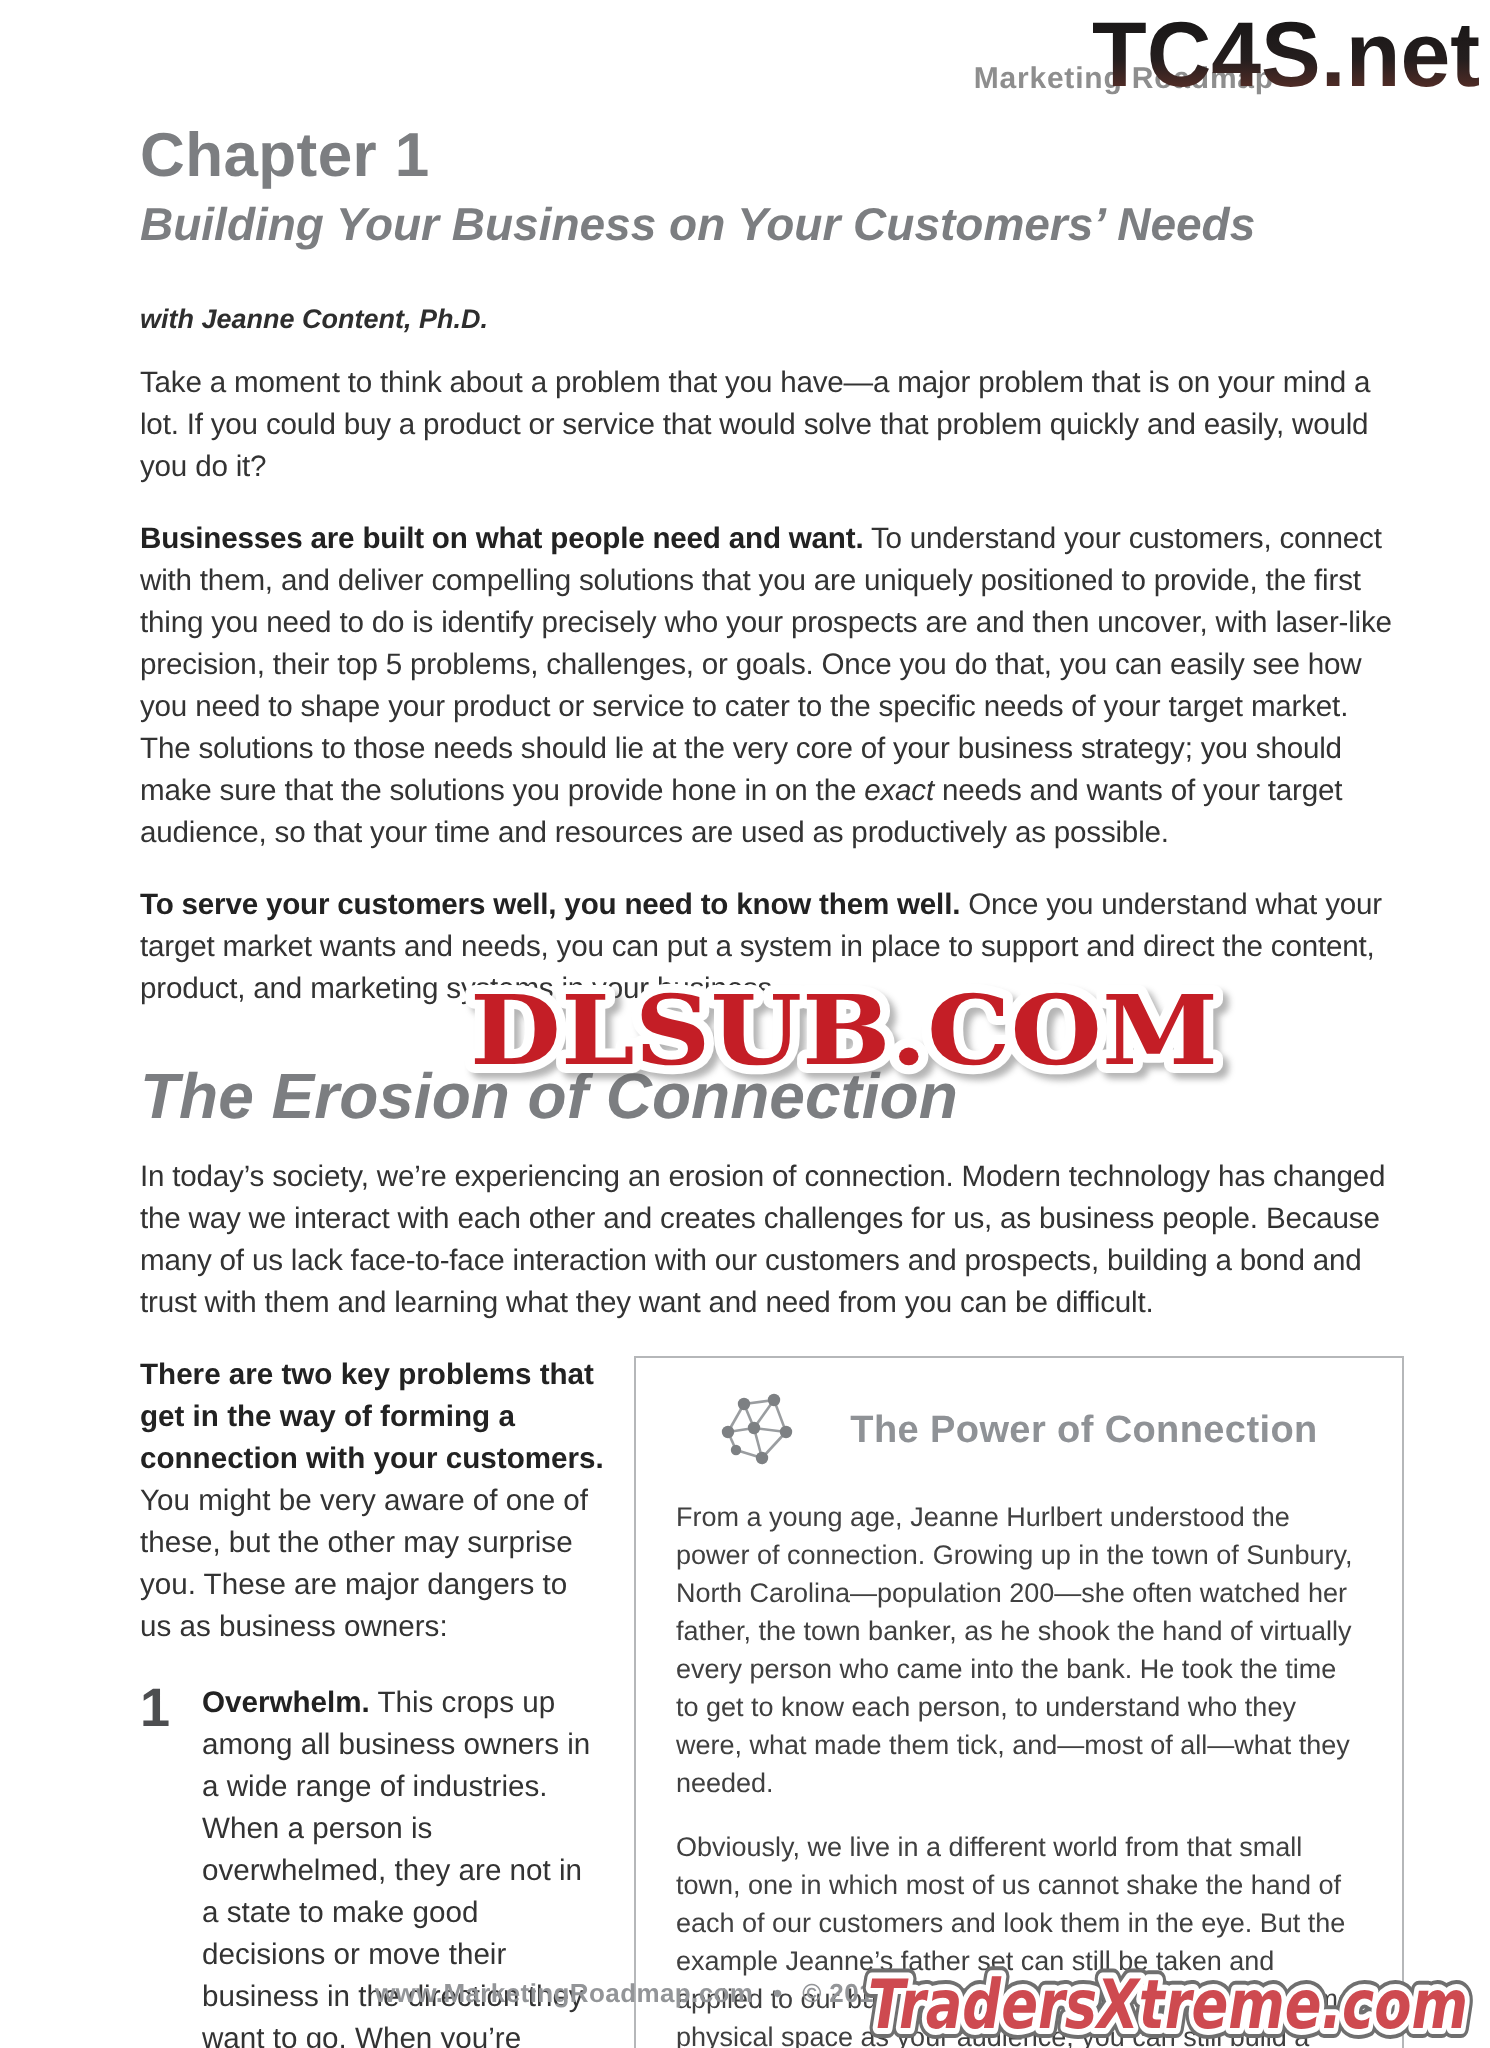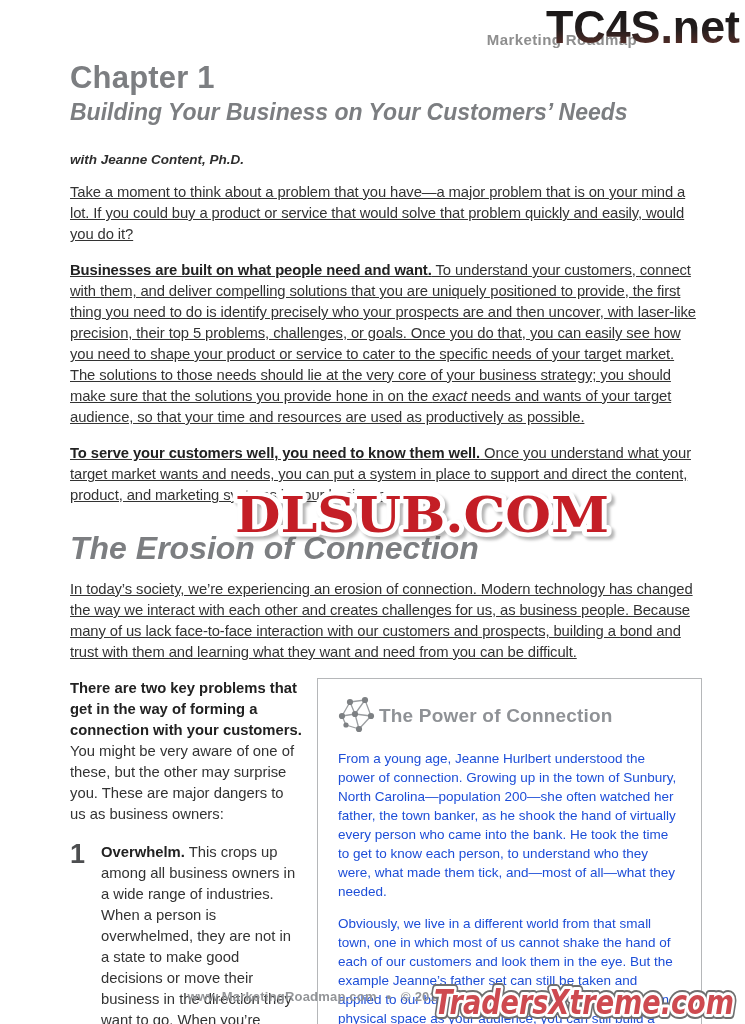--- a/index.html
+++ b/index.html
@@ -22,41 +22,41 @@
   .content { position:absolute; left:70px; top:60px; width:632px; }
   .chapter {
     margin:0 0 3px 0; font-size:31px; font-weight:bold; color:#7c7e81; letter-spacing:0.2px;
   }
   .subtitle {
     margin:0 0 26px 0; font-size:23px; font-weight:bold; font-style:italic; color:#7c7e81;
   }
   .byline {
     font-size:13.5px; font-weight:bold; font-style:italic; color:#2e2e2e; margin:0 0 15px 0;
   }
-  p.body { font-size:14.8px; line-height:21px; margin:0 0 15px 0; color:#333; letter-spacing:-0.1px;text-decoration:underline; }
+  p.body { font-size:14.8px; line-height:21px; margin:0 0 15px 0; color:#333; letter-spacing:-0.1px; }
   .lead { font-weight:bold; color:#222; }
   .section-heading {
     margin:24px 0 12px 0; font-size:32px; font-weight:bold; font-style:italic; color:#7c7e81;
   }
   
   .columns { display:flex; gap:14px; margin-top:12px; }
   .left-col { width:233px; flex:none; font-size:14.8px; line-height:21px; }
   .left-col .intro { margin:0 0 17px 0; }
   .list-item { display:flex; }
   .num {
     flex:none; width:31px; font-size:27px; font-weight:bold; color:#4d4e50; line-height:25px;
   }
   .item-text { font-size:14.8px; line-height:21px; }
   .info-box {
     flex:none; width:385px; box-sizing:border-box; align-self:flex-start;
     border:1px solid #b5b7b9; padding:15px 20px 16px 20px; background:#fff;
   }
-  .box-header { display:flex; align-items:center; gap:1px; margin:2px 0 13px 0; }
+  .box-header { display:flex; align-items:center; gap:25px; margin:2px 0 13px 0;justify-content:center; }
   .box-title { font-size:19px; font-weight:bold; color:#8f9296; letter-spacing:0.2px; }
-  .info-box p { font-size:13.5px; line-height:19px; color:#1d4ed8; margin:0 0 13px 0; }
+  .info-box p { font-size:13.5px; line-height:19px; color:#404040; margin:0 0 13px 0; }
   .info-box p.last { margin-bottom:2px; }
   
   .footer {
     position:absolute; bottom:20px; left:3px; width:100%; text-align:center;
     font-size:13px; font-weight:bold; color:#939598; letter-spacing:0.2px;
   }
   .footer span { margin:0 3px; }
   
   .dlsub-svg {
     position:absolute; left:226px; top:486px; z-index:5;

